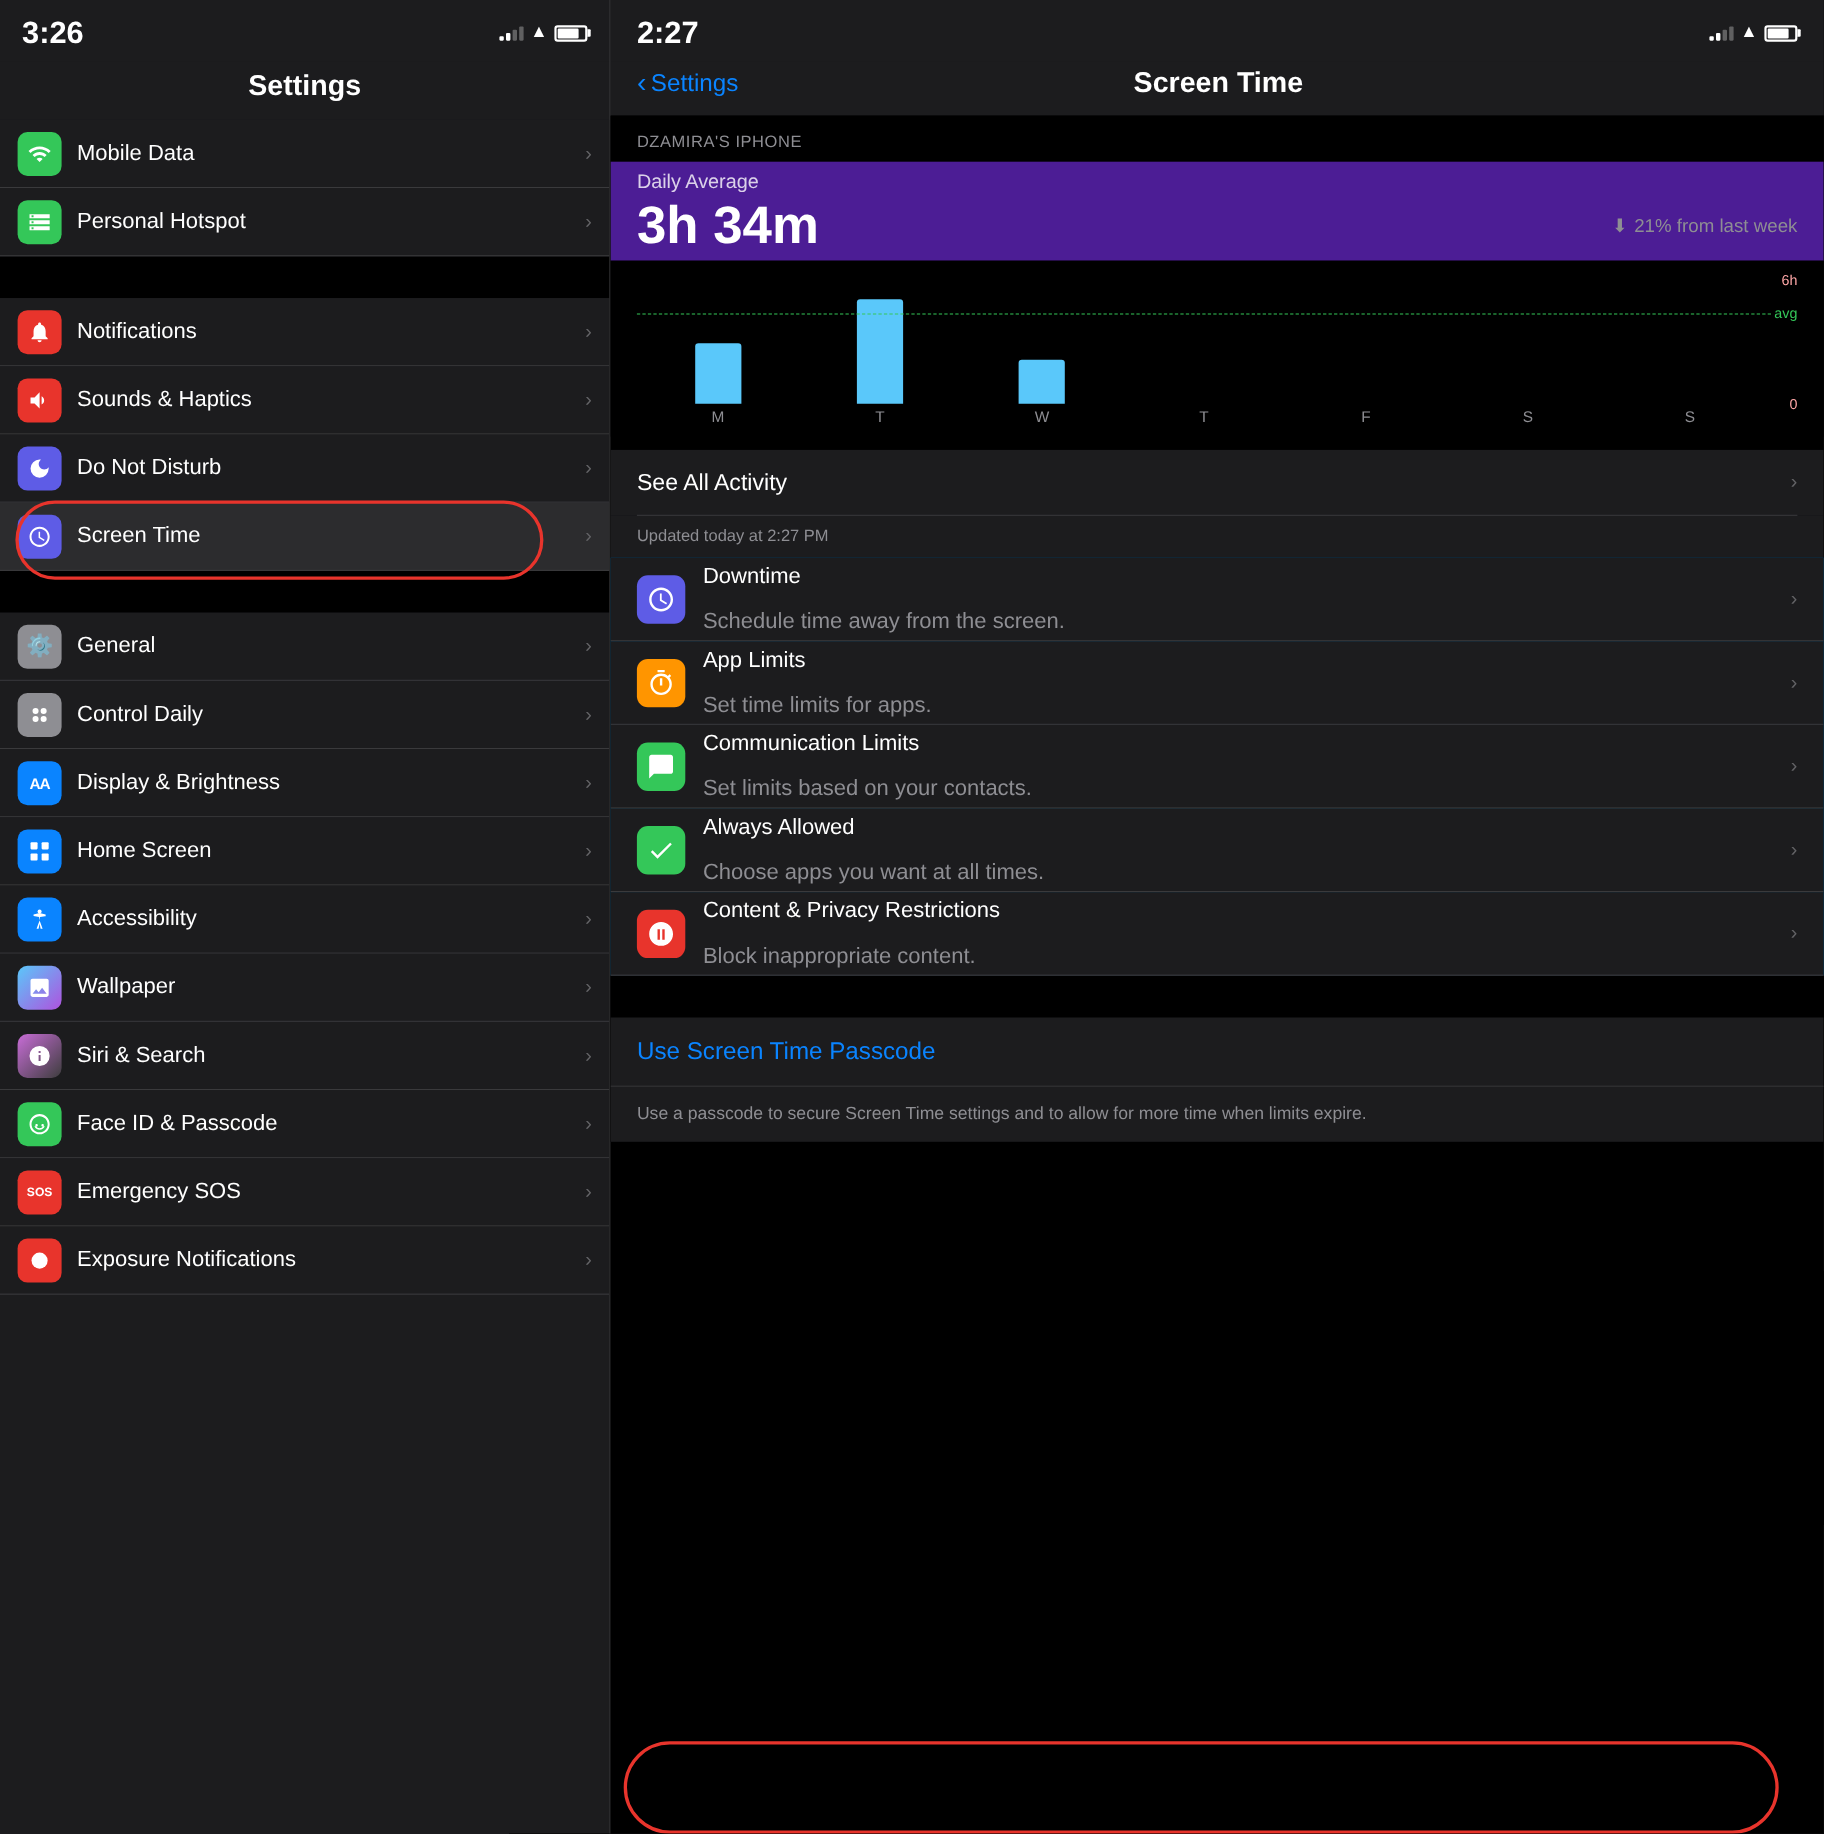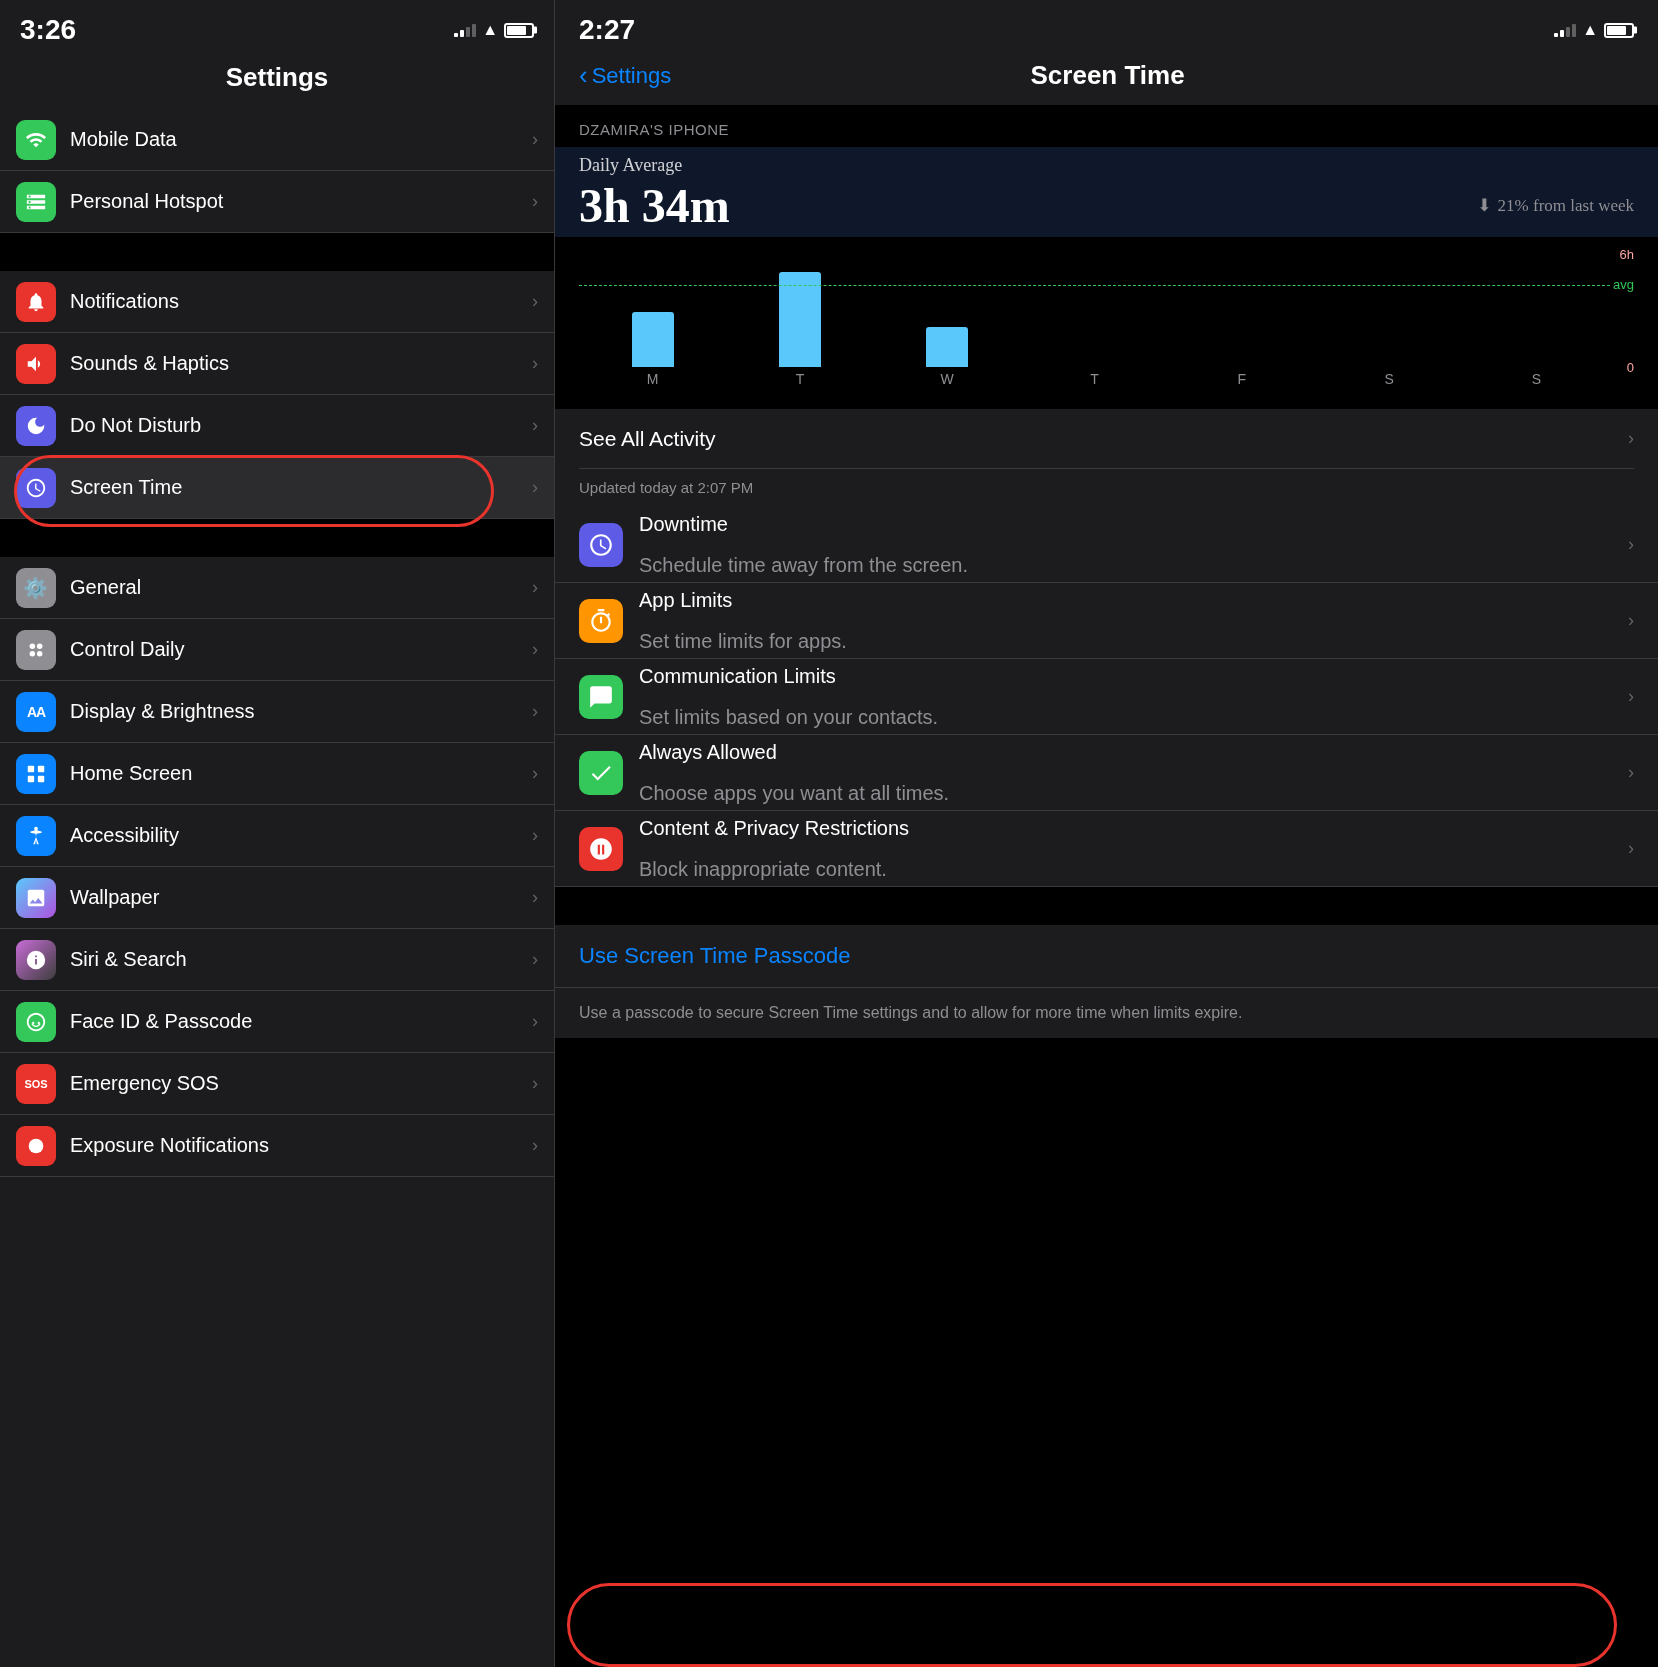--- a/index.html
+++ b/index.html
@@ -198,23 +198,22 @@
       padding: 16px 24px 8px;
     }
     .device-label {
       color: #8e8e93;
       font-size: 15px;
       font-weight: 500;
       letter-spacing: 0.5px;
     }
 
     .daily-average-section {
-      background: #0f172a;
+      background: #4c1d95;
       padding: 8px 24px 4px;
-      font-family: Liberation Serif, serif;
     }
     .daily-avg-label {
       color: #fff;
       font-size: 18px;
       font-weight: 400;
       opacity: 0.8;
     }
     .daily-avg-row {
       display: flex;
       align-items: center;
@@ -685,21 +684,21 @@
     </div>
 
     <div class="see-all-section">
       <div class="see-all-row">
         <span class="see-all-label">See All Activity</span>
         <span class="chevron">›</span>
       </div>
     </div>
 
     <div class="updated-banner">
-      <span class="updated-text">Updated today at 2:07 PM</span>
+      <span class="updated-text">Updated today at 2:27 PM</span>
     </div>
 
     <div class="screen-time-items-wrapper">
       <div class="screen-time-items">
 
         <div class="st-item">
           <div class="st-icon" style="background:#5e5ce6;">
             <svg width="26" height="26" viewBox="0 0 24 24" fill="white">
                 <path d="M11.99 2C6.47 2 2 6.48 2 12s4.47 10 9.99 10C17.52 22 22 17.52 22 12S17.52 2 11.99 2zM12 20c-4.42 0-8-3.58-8-8s3.58-8 8-8 8 3.58 8 8-3.58 8-8 8zm.5-13H11v6l5.25 3.15.75-1.23-4.5-2.67V7z"></path>
               </svg>

